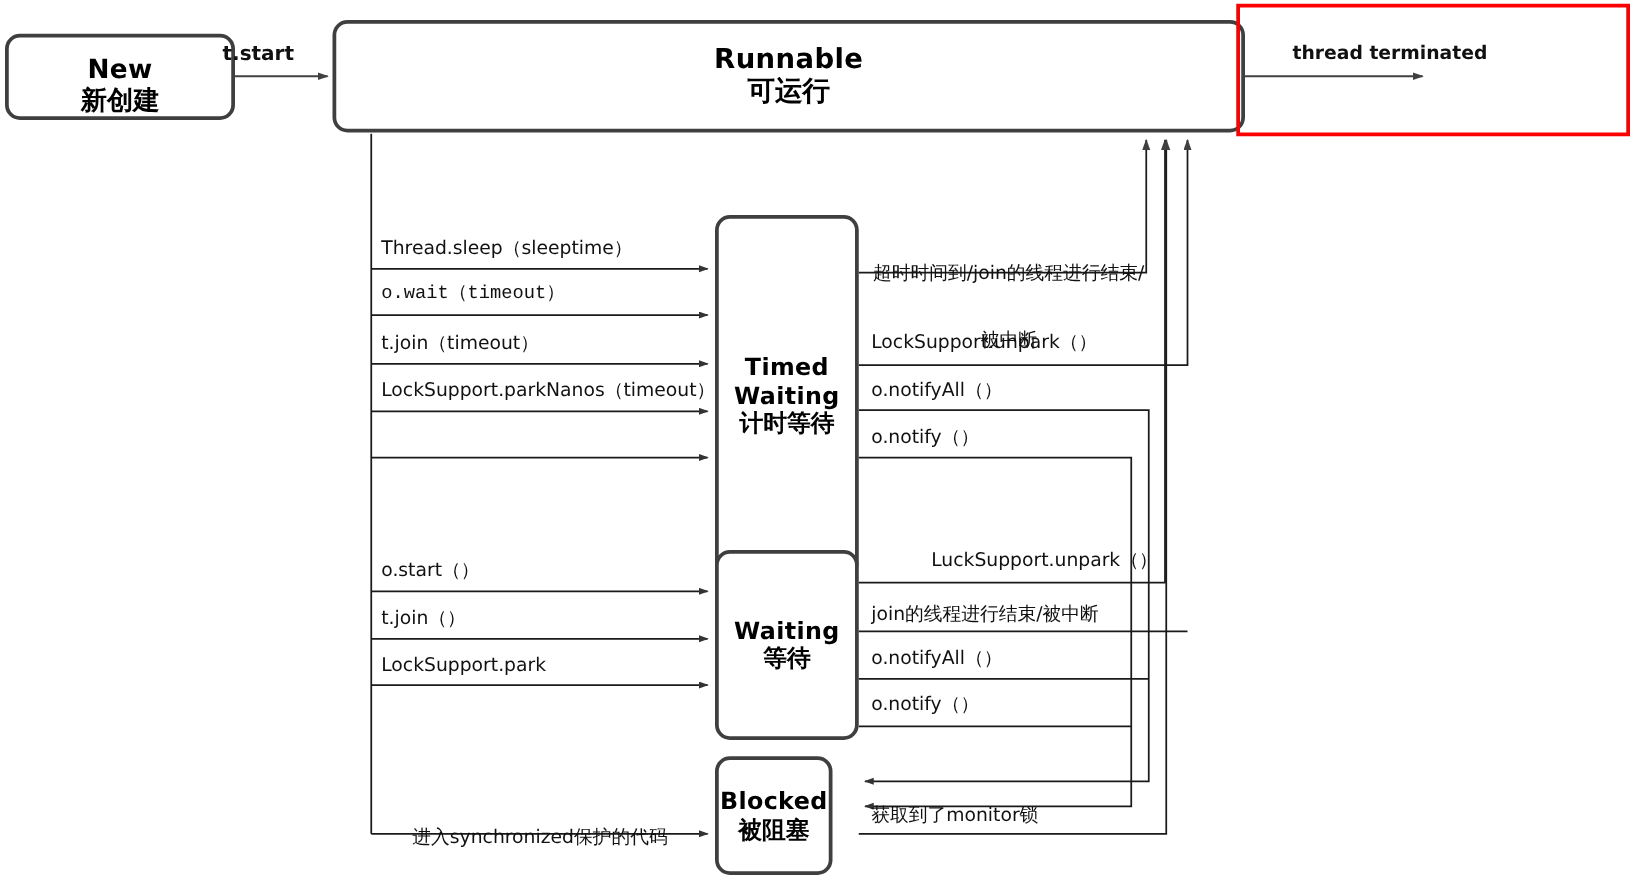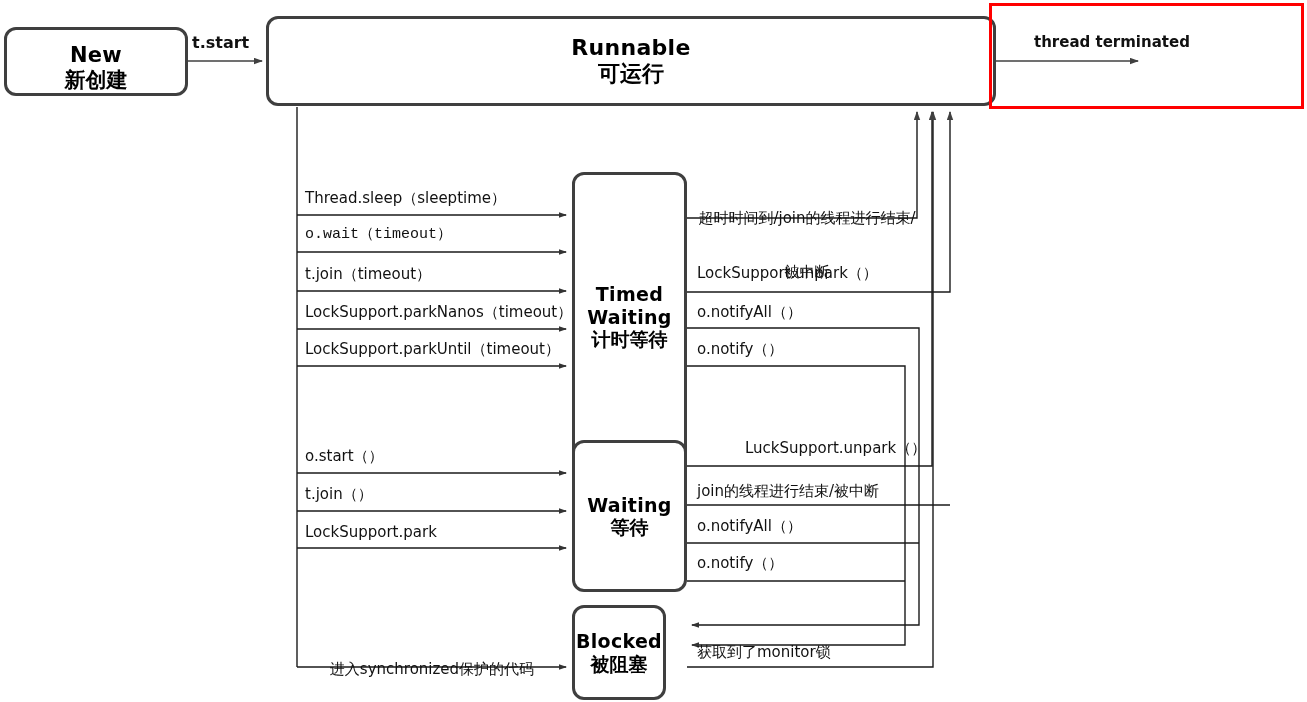--- a/index.html
+++ b/index.html
@@ -122,29 +122,28 @@
   <div class="state-box" style="left:572px;top:440px;width:115px;height:152px;font-size:19px;">
     <div class="state-en">Waiting</div>
     <div class="state-cn">等待</div>
   </div>
 
   <div class="state-box" style="left:572px;top:605px;width:94px;height:95px;font-size:19px;">
     <div class="state-en">Blocked</div>
     <div class="state-cn">被阻塞</div>
   </div>
 
-  <div class="lbl lbl-bold" style="left:192px;top:33px;font-size:16px;">t.start</div>
+  <div class="lbl lbl-bold" style="left:178px;top:33px;font-size:16px;">t.start</div>
 
   <div class="lbl lbl-bold" style="left:997px;top:33px;font-size:15px;padding-left:37px;">thread terminated</div>
 
   <div class="lbl" style="left:305px;top:189px;font-size:15px;">Thread.sleep（sleeptime）</div>
   <div class="lbl" style="left:305px;top:226px;font-size:15px;font-family:Liberation Mono, monospace;">o.wait（timeout）</div>
   <div class="lbl" style="left:305px;top:265px;font-size:15px;">t.join（timeout）</div>
   <div class="lbl" style="left:305px;top:303px;font-size:15px;">LockSupport.parkNanos（timeout）</div>
-  <div class="lbl" style="left:305px;top:340px;font-size:15px;">LockSupport.parkUntil（timeout）</div>
 
   <div class="lbl" style="left:305px;top:447px;font-size:15px;">o.start（）</div>
   <div class="lbl" style="left:305px;top:485px;font-size:15px;">t.join（）</div>
   <div class="lbl" style="left:305px;top:523px;font-size:15px;">LockSupport.park</div>
 
   <div class="lbl center" style="left:306px;top:623px;width:252px;font-size:15px;">
     <div>进入synchronized保护的代码</div>
     
   </div>
 

